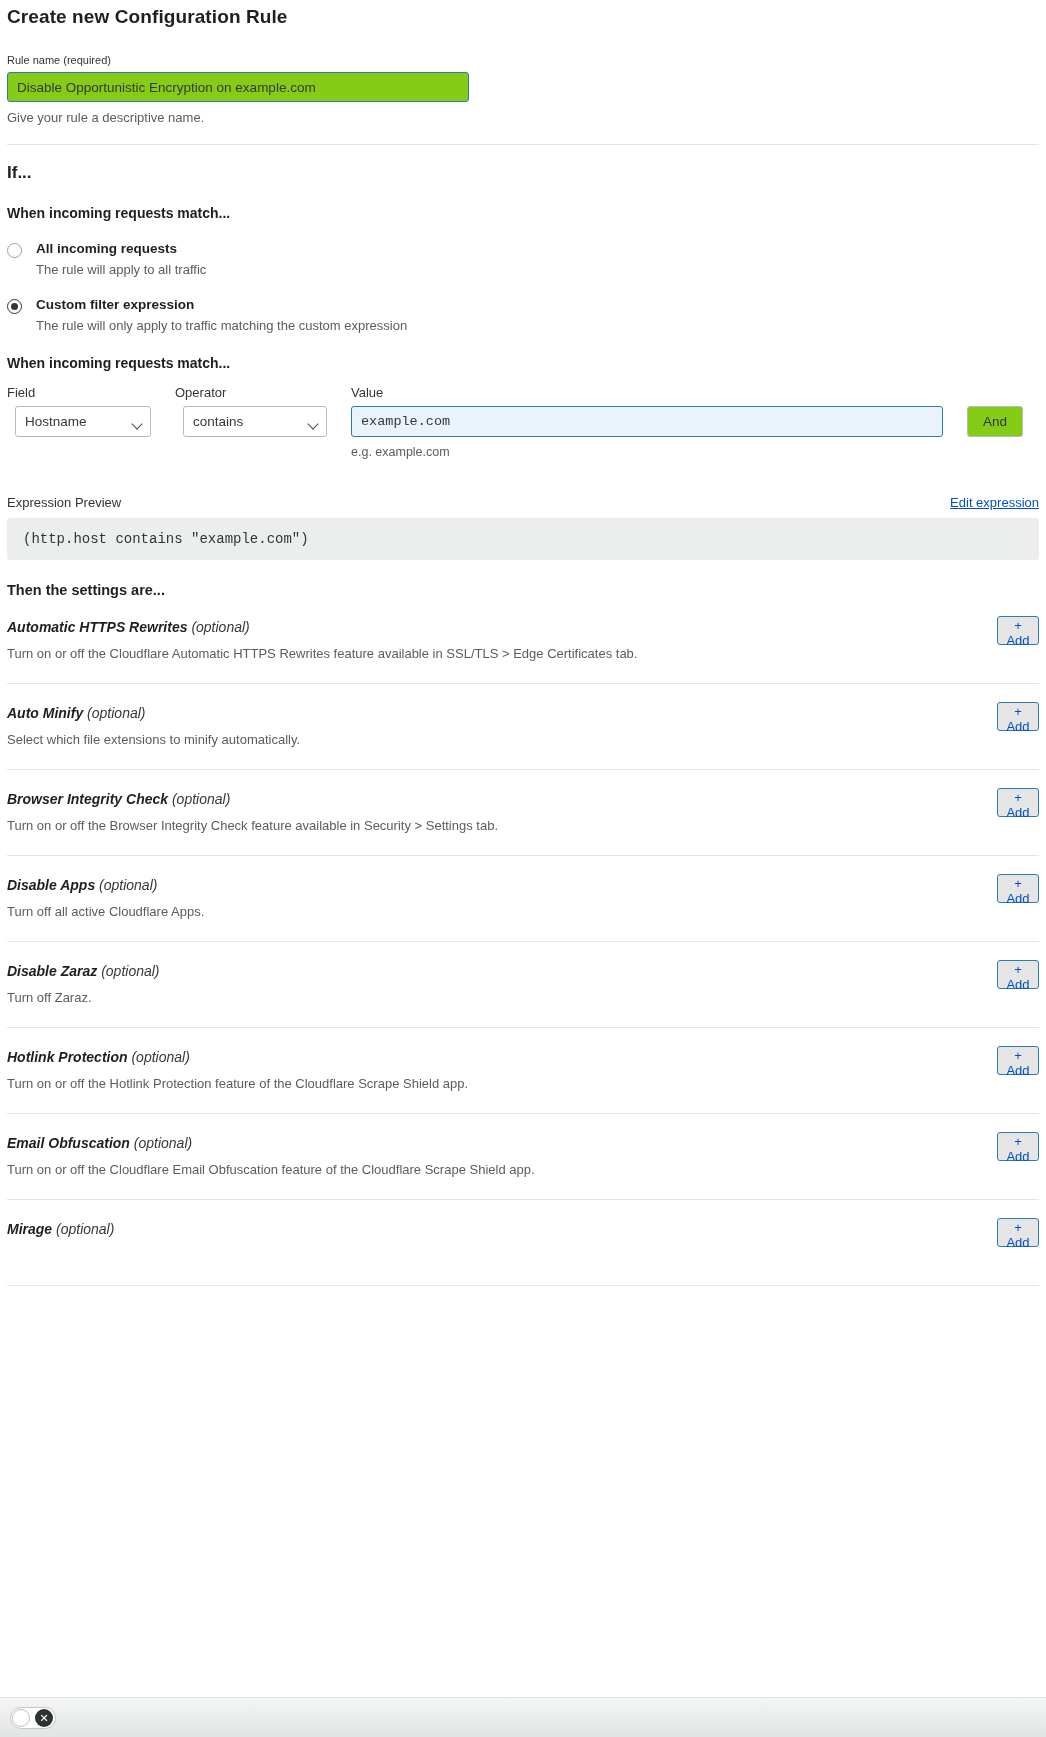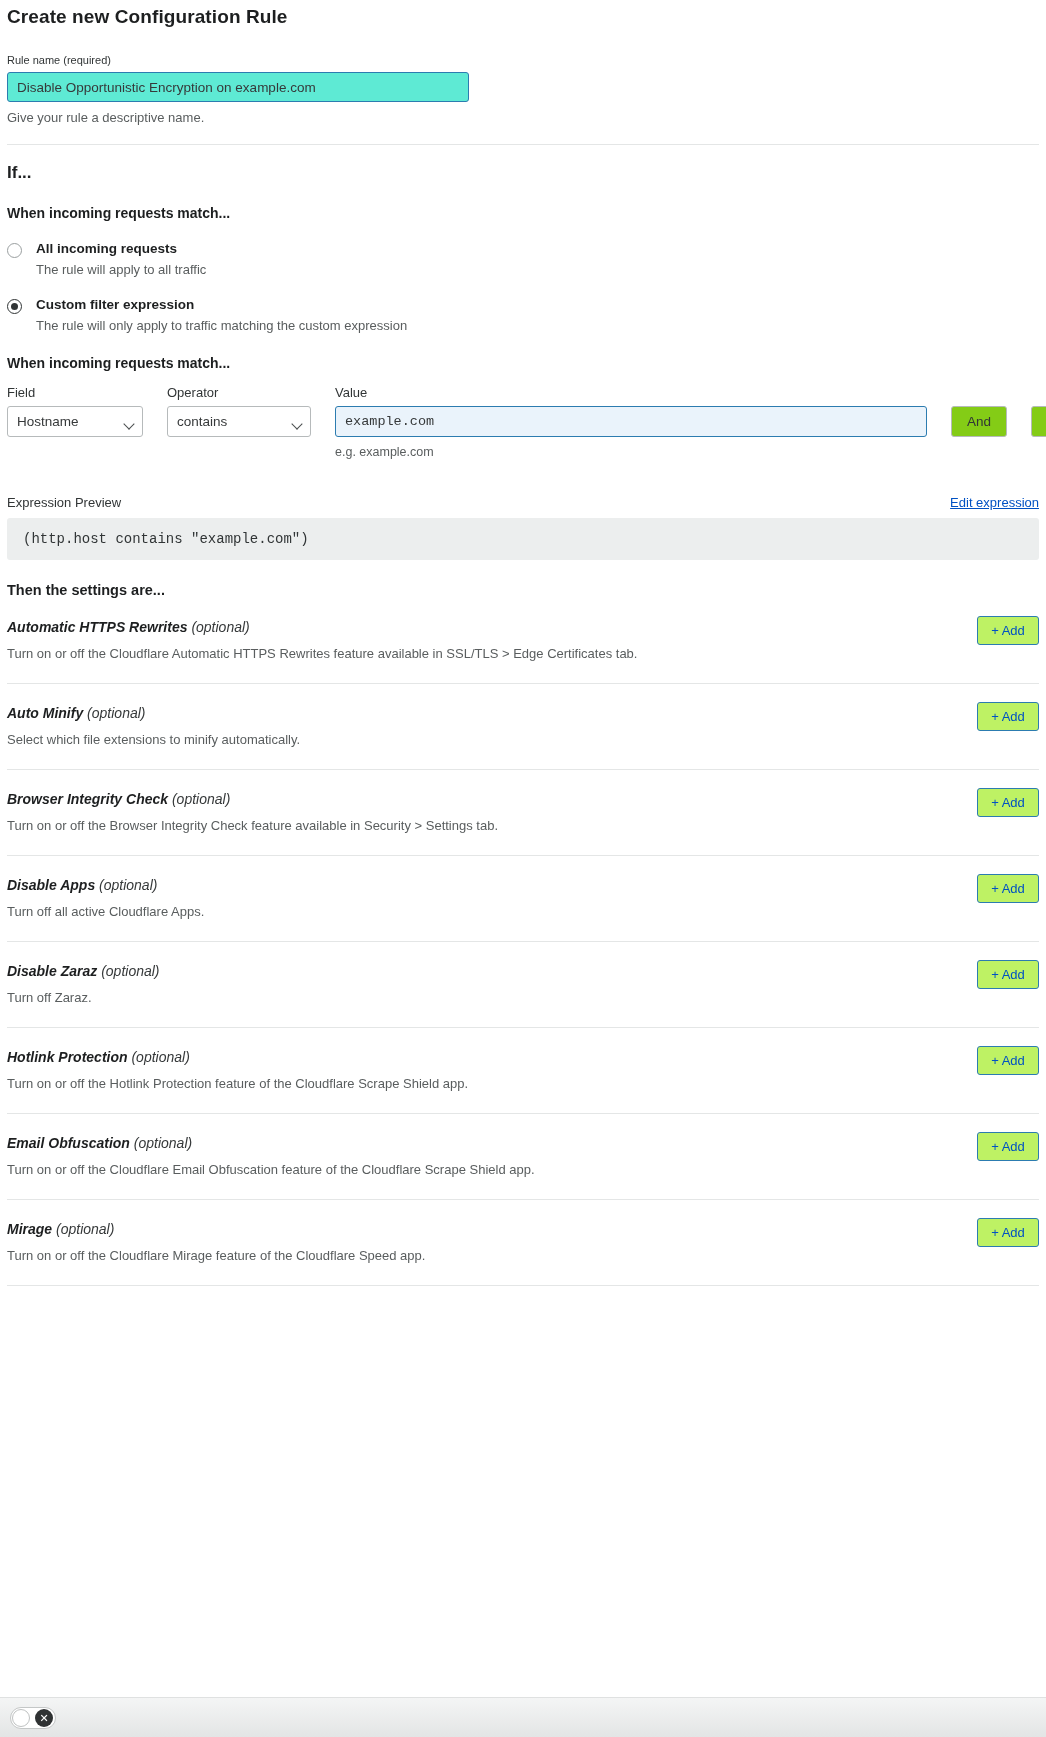--- a/index.html
+++ b/index.html
@@ -33,21 +33,21 @@
   }
   .text-input {
     width: 462px;
     height: 30px;
     border: 1px solid #2c7cb0;
     border-radius: 3px;
     padding: 0 9px;
     font-size: 13.5px;
     font-family: "Liberation Sans", sans-serif;
     color: #36393a;
-    background: #5eead4;
+    background: #84cc16;
     outline: none;
     display: block;
   }
   .helper {
     font-size: 13px;
     color: #595d5e;
     margin-top: 8px;
   }
   .divider {
     height: 1px;
@@ -124,20 +124,21 @@
     appearance: none;
     height: 31px;
     border: 1px solid #b6babb;
     border-radius: 3px;
     background: #fff;
     font-size: 13.5px;
     font-family: "Liberation Sans", sans-serif;
     color: #36393a;
     padding: 0 26px 0 9px;
     outline: none;
+    margin-left: 8px;
   }
   .sel-wrap { position: relative; display: inline-block; }
   .sel-wrap::after {
     content: "";
     position: absolute;
     right: 10px;
     top: 14px;
     width: 7px;
     height: 7px;
     border-right: 1.4px solid #4a4e4f;
@@ -223,25 +224,25 @@
   }
   .setting-desc {
     font-size: 13px;
     color: #595d5e;
     margin-top: 11px;
   }
   .add-btn {
     position: absolute;
     right: 0;
     top: 18px;
-    width: 62px;
+    width: 42px;
     height: 29px;
     border: 1px solid #2c7cb0;
     border-radius: 3px;
-    background: #bef264;
+    background: #e5e5e5;
     color: #0051c3;
     font-size: 13px;
     font-family: "Liberation Sans", sans-serif;
     cursor: pointer;
   }
   .close-x {
     position: absolute;
     right: 2px;
     top: 18px;
     width: 20px;
@@ -445,21 +446,20 @@
     </div>
     <div class="setting-desc">Turn on or off the Cloudflare Email Obfuscation feature of the Cloudflare Scrape Shield app.</div>
     <button class="add-btn">+ Add</button>
   </div>
 
   <div class="setting">
     <div class="setting-title">
       <b>Mirage</b>
       <span class="opt">(optional)</span>
     </div>
-    <div class="setting-desc">Turn on or off the Cloudflare Mirage feature of the Cloudflare Speed app.</div>
     <button class="add-btn">+ Add</button>
   </div>
 
 
 </div>
 
 <div class="footer-bar">
   <div class="toggle">
     <span class="knob"></span>
     <span class="x">✕</span>

